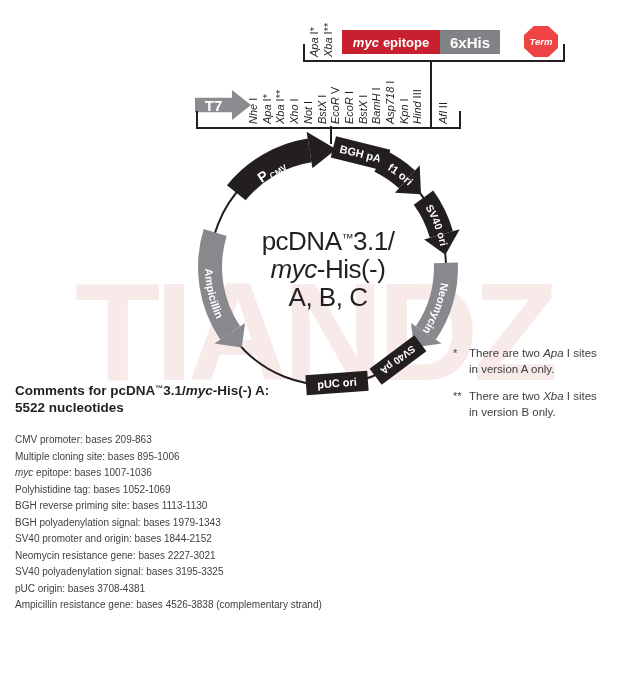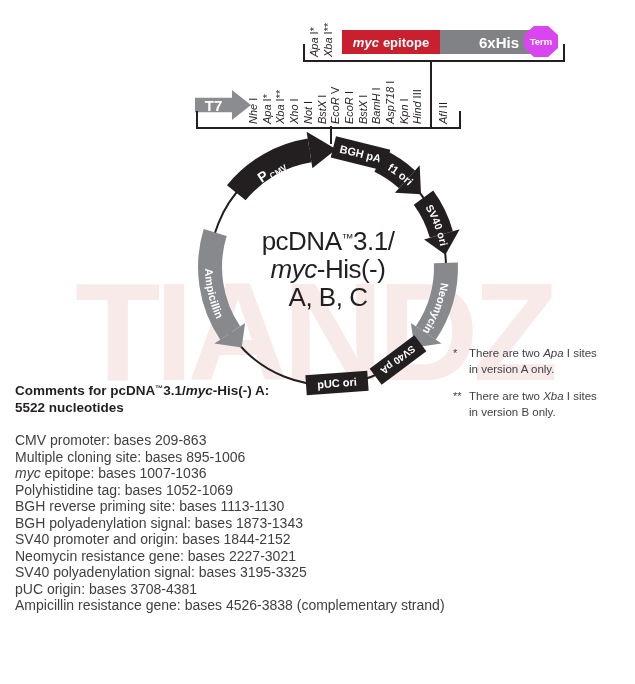--- a/index.html
+++ b/index.html
@@ -10,21 +10,21 @@
   .abs{position:absolute;z-index:2;}
   
   .vlabel{position:absolute;z-index:2;transform:rotate(-90deg);transform-origin:0 0;
         white-space:nowrap;font-size:11px;line-height:12px;color:#231f20;}
   .vlabel .en{font-style:italic;}
   .vlabel .rm{margin-left:3px;}
   
   .box{display:flex;align-items:center;justify-content:center;color:#fff;font-weight:bold;}
   .myc-box{left:342px;top:30px;width:98px;height:24px;font-size:13px;}
   .myc-box .en{font-style:italic;margin-right:4px;}
-  .his-box{left:440px;top:30px;width:78px;height:24px;font-size:15px;padding-left:20px;}
+  .his-box{left:440px;top:30px;width:60px;height:24px;font-size:15px;}
   .term-oct{left:524px;top:26px;width:34px;height:31px;font-size:9.5px;
         clip-path:polygon(29% 0%,71% 0%,100% 29%,100% 71%,71% 100%,29% 100%,0% 71%,0% 29%);}
   
   .bracket-top{left:303px;top:44px;width:258px;height:16px;
         border-left:2px solid #231f20;border-right:2px solid #231f20;border-bottom:2px solid #231f20;}
   .bracket-mcs{left:196px;top:111px;width:235px;height:16px;
         border-left:2px solid #231f20;border-bottom:2px solid #231f20;}
   .bracket-afl{left:433px;top:111px;width:26px;height:16px;
         border-right:2px solid #231f20;border-bottom:2px solid #231f20;}
   .vline{background:#231f20;width:2px;}
@@ -41,21 +41,21 @@
   .title .en{font-style:italic;}
   
   .notes{left:453px;top:345px;width:170px;font-size:11.5px;color:#3f3f41;}
   .note{display:flex;margin-bottom:11px;line-height:16px;}
   .note .mark{width:16px;font-size:11px;flex:none;}
   .note .en{font-style:italic;}
   
   .comments-header{left:15px;top:380px;font-size:13.5px;font-weight:bold;line-height:17px;color:#231f20;}
   .comments-header sup{font-size:8px;vertical-align:4px;}
   .comments-header .en{font-style:italic;}
-  .features{left:15px;top:432px;font-size:14px;line-height:16.5px;color:#3f3f41;}
+  .features{left:15px;top:432px;font-size:10px;line-height:16.5px;color:#3f3f41;}
   .features .en{font-style:italic;}
   svg text{font-family:"Liberation Sans",sans-serif;font-weight:bold;fill:#ffffff;}
 </style>
 </head>
 <body>
 
 <div class="page">
 
   <div class="watermark">TIANDZ</div>
 
@@ -64,21 +64,21 @@
       <div class="vlabel" style="left: 321.5px; top: 57px;"><span class="en">Xba</span><span class="rm">I**</span></div>
     </div>
 
   <div class="abs box myc-box" style="background:#c8202e;">
     <span class="en">myc</span>
     <span>epitope</span>
   </div>
   <div class="abs box his-box" style="background:#808285;">
     <span>6xHis</span>
   </div>
-  <div class="abs box term-oct" style="background:#d946ef;">
+  <div class="abs box term-oct" style="background:#ef4444;font-style:italic;">
     <span>Term</span>
   </div>
   <div class="abs bracket-top"></div>
   <div class="abs vline" style="left:430px;top:60px;height:67px;"></div>
 
   <div class="abs t7-arrow" style="background:#8a8c8f;">
     <span>T7</span>
   </div>
   <div id="mcs-sites">
       <div class="vlabel" style="left: 247px; top: 124px;"><span class="en">Nhe</span><span class="rm">I</span></div>
@@ -170,21 +170,21 @@
   <div class="abs comments-header">
     <div><span>Comments for pcDNA</span><sup>™</sup><span>3.1/</span><span class="en">myc</span><span>-His(-) A:</span></div>
     <div>5522 nucleotides</div>
   </div>
   <div class="abs features" id="features">
       <div>CMV promoter: bases 209-863</div>
       <div>Multiple cloning site: bases 895-1006</div>
       <div><span class="en">myc</span> epitope: bases 1007-1036</div>
       <div>Polyhistidine tag: bases 1052-1069</div>
       <div>BGH reverse priming site: bases 1113-1130</div>
-      <div>BGH polyadenylation signal: bases 1873-1343</div>
+      <div>BGH polyadenylation signal: bases 1979-1343</div>
       <div>SV40 promoter and origin: bases 1844-2152</div>
       <div>Neomycin resistance gene: bases 2227-3021</div>
       <div>SV40 polyadenylation signal: bases 3195-3325</div>
       <div>pUC origin: bases 3708-4381</div>
       <div>Ampicillin resistance gene: bases 4526-3838 (complementary strand)</div>
     </div>
 
 </div>
 
 </body></html>

